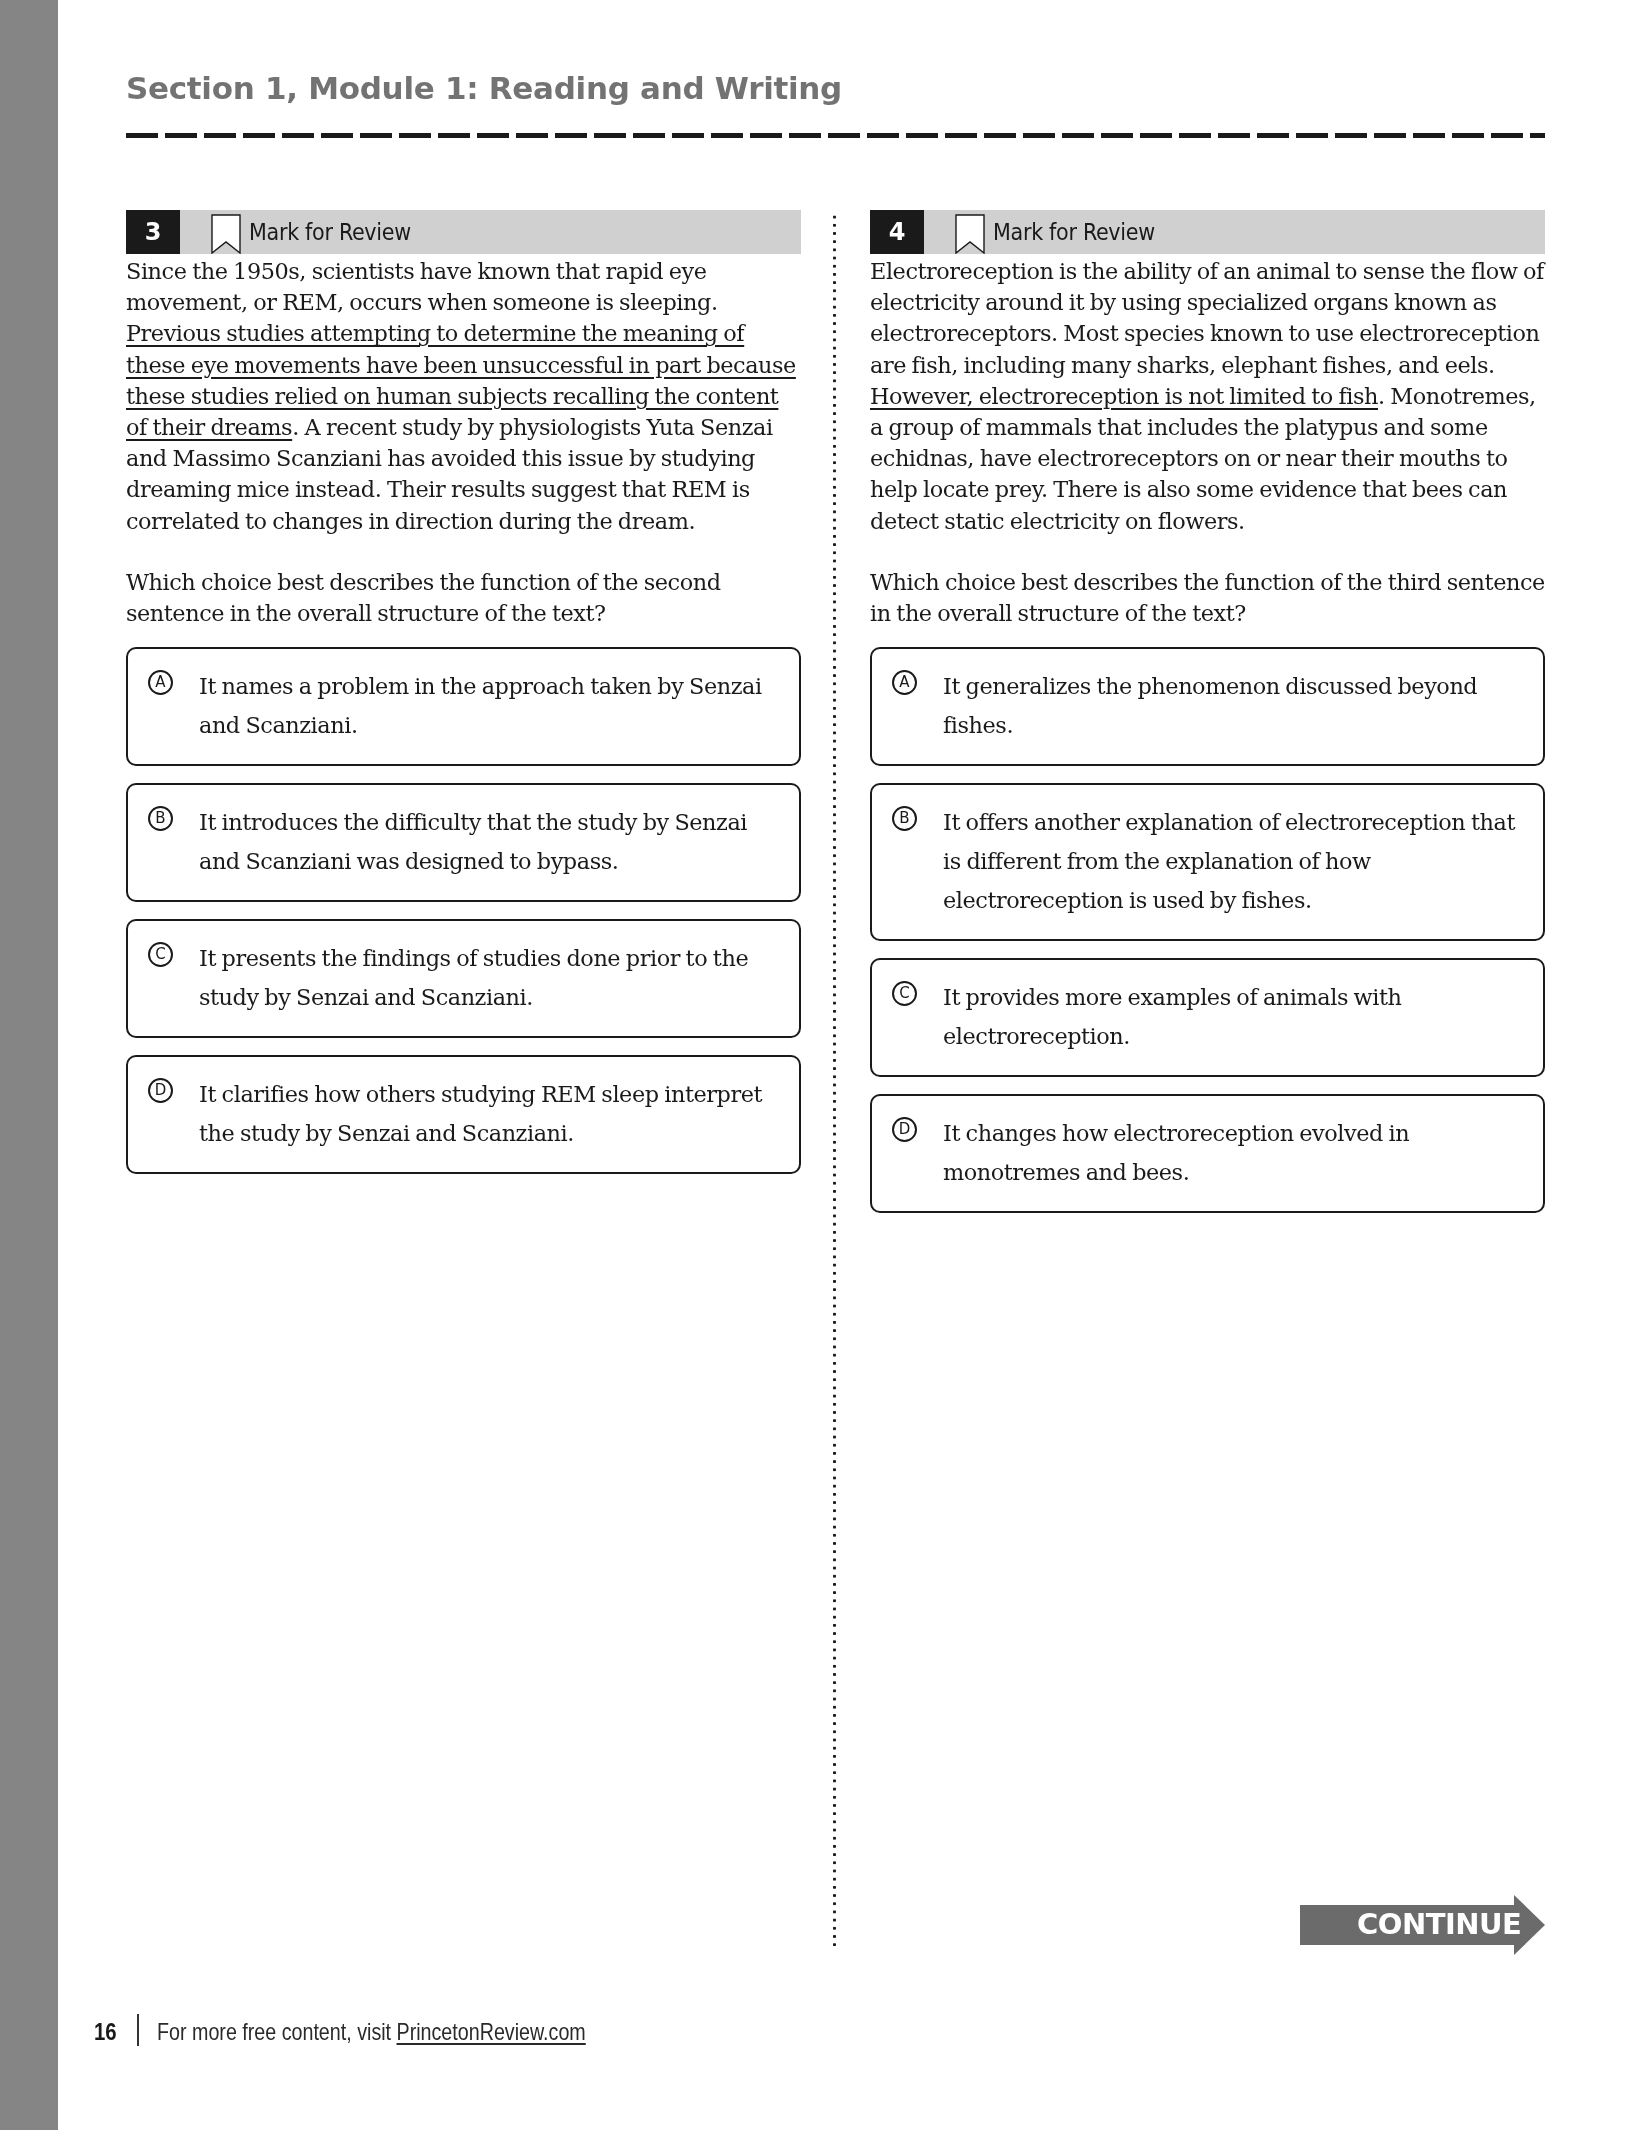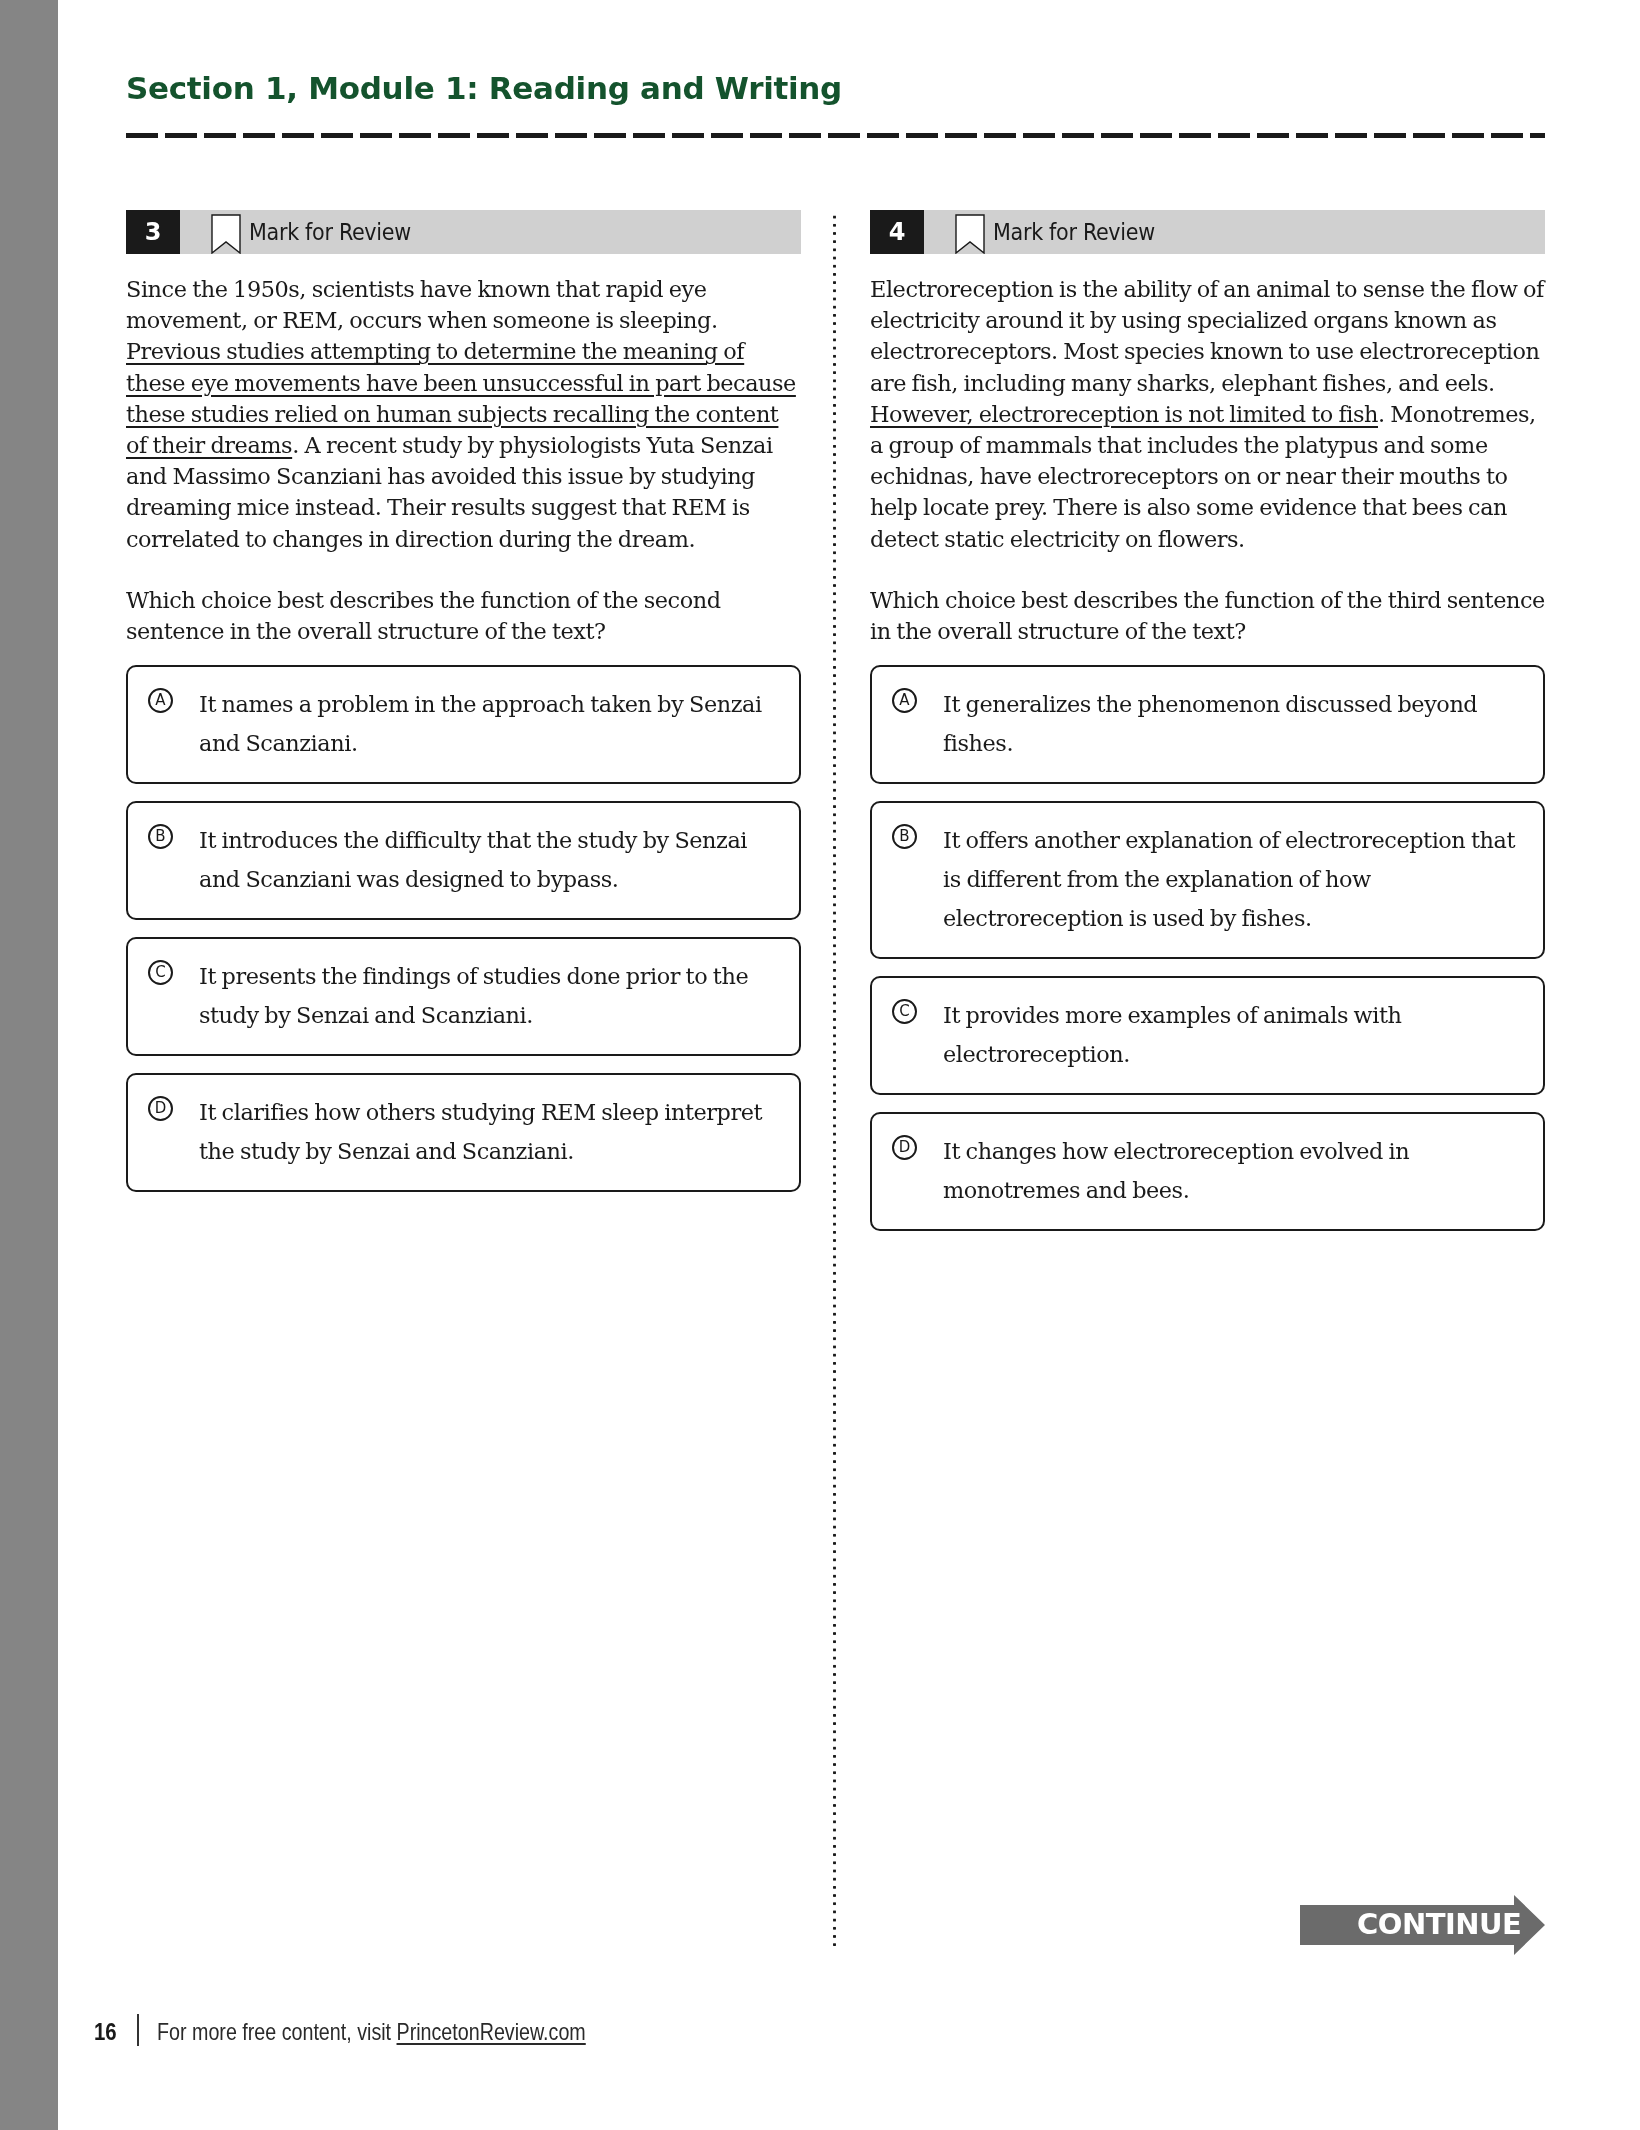--- a/index.html
+++ b/index.html
@@ -6,21 +6,21 @@
   body {
     width: 1640px; height: 2130px; position: relative; overflow: hidden;
     background: #ffffff; color: #1a1a1a;
     font-family: "DejaVu Serif", serif;
   }
   .side-strip { position: absolute; left: 0; top: 0; width: 58px; height: 2130px; background: #858585; }
 
   .section-title {
     position: absolute; left: 126px; top: 70px; margin: 0;
     font-family: "DejaVu Sans", sans-serif; font-weight: bold;
-    font-size: 31px; letter-spacing: -0.3px; color: #14532d; white-space: nowrap;
+    font-size: 31px; letter-spacing: -0.3px; color: #737373; white-space: nowrap;
   }
   .title-rule {
     position: absolute; left: 126px; top: 133px; width: 1419px; height: 5px;
     background: repeating-linear-gradient(to right, #1a1a1a 0 32px, transparent 32px 39px);
   }
 
   .column { position: absolute; top: 210px; width: 675px; }
   .col-left { left: 126px; }
   .col-right { left: 870px; }
 
@@ -39,21 +39,21 @@
   .bookmark-icon { width: 30px; height: 40px; display: block; margin-top: 4px; }
   .mark-label {
     font-family: "DejaVu Sans", sans-serif; font-size: 23px; color: #1a1a1a;
     margin-left: 8px; letter-spacing: -0.3px; font-stretch: condensed;
   }
 
   .passage, .stem {
     font-size: 22.4px; line-height: 31.2px; letter-spacing: -0.45px; word-spacing: -1px;
     margin: 0;
   }
-  .passage { margin-top: 20px; }
+  .passage { margin-top: 2px; }
   .passage span { white-space: normal; }
   .passage .ul { text-decoration: underline; text-decoration-thickness: 1.5px; text-underline-offset: 4px; }
   .stem { margin-top: 30px; }
 
   .choices { margin-top: 18px; }
   .choice {
     border: 2.6px solid #1a1a1a; border-radius: 10px; box-sizing: border-box;
     padding: 18px 14px 19px 20px; margin-bottom: 17px;
     display: flex; align-items: flex-start; cursor: pointer; background: #fff;
   }

